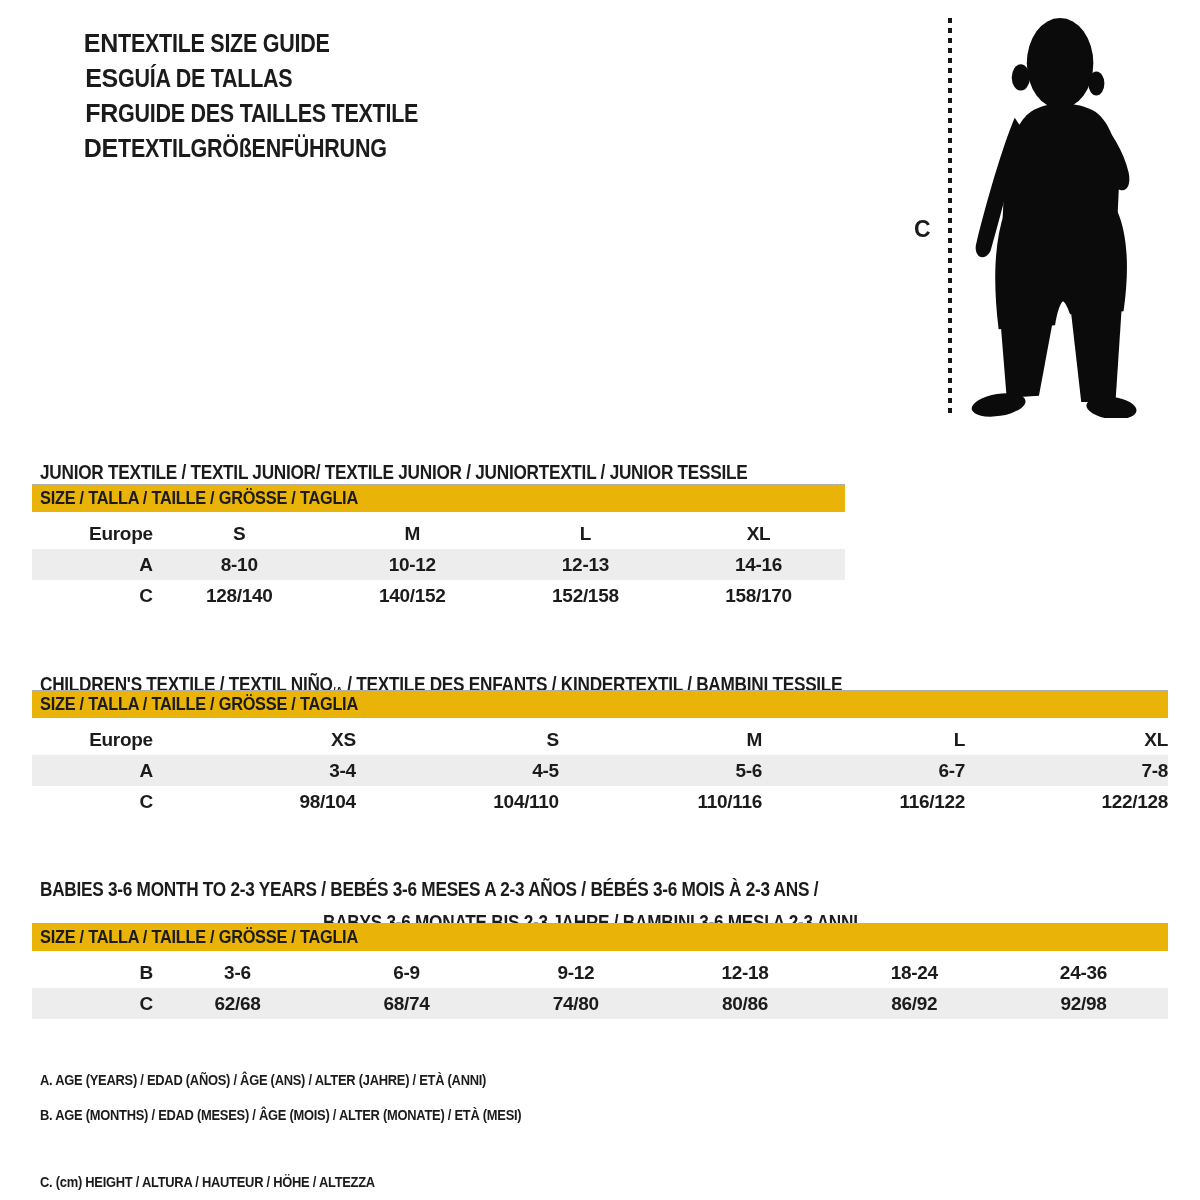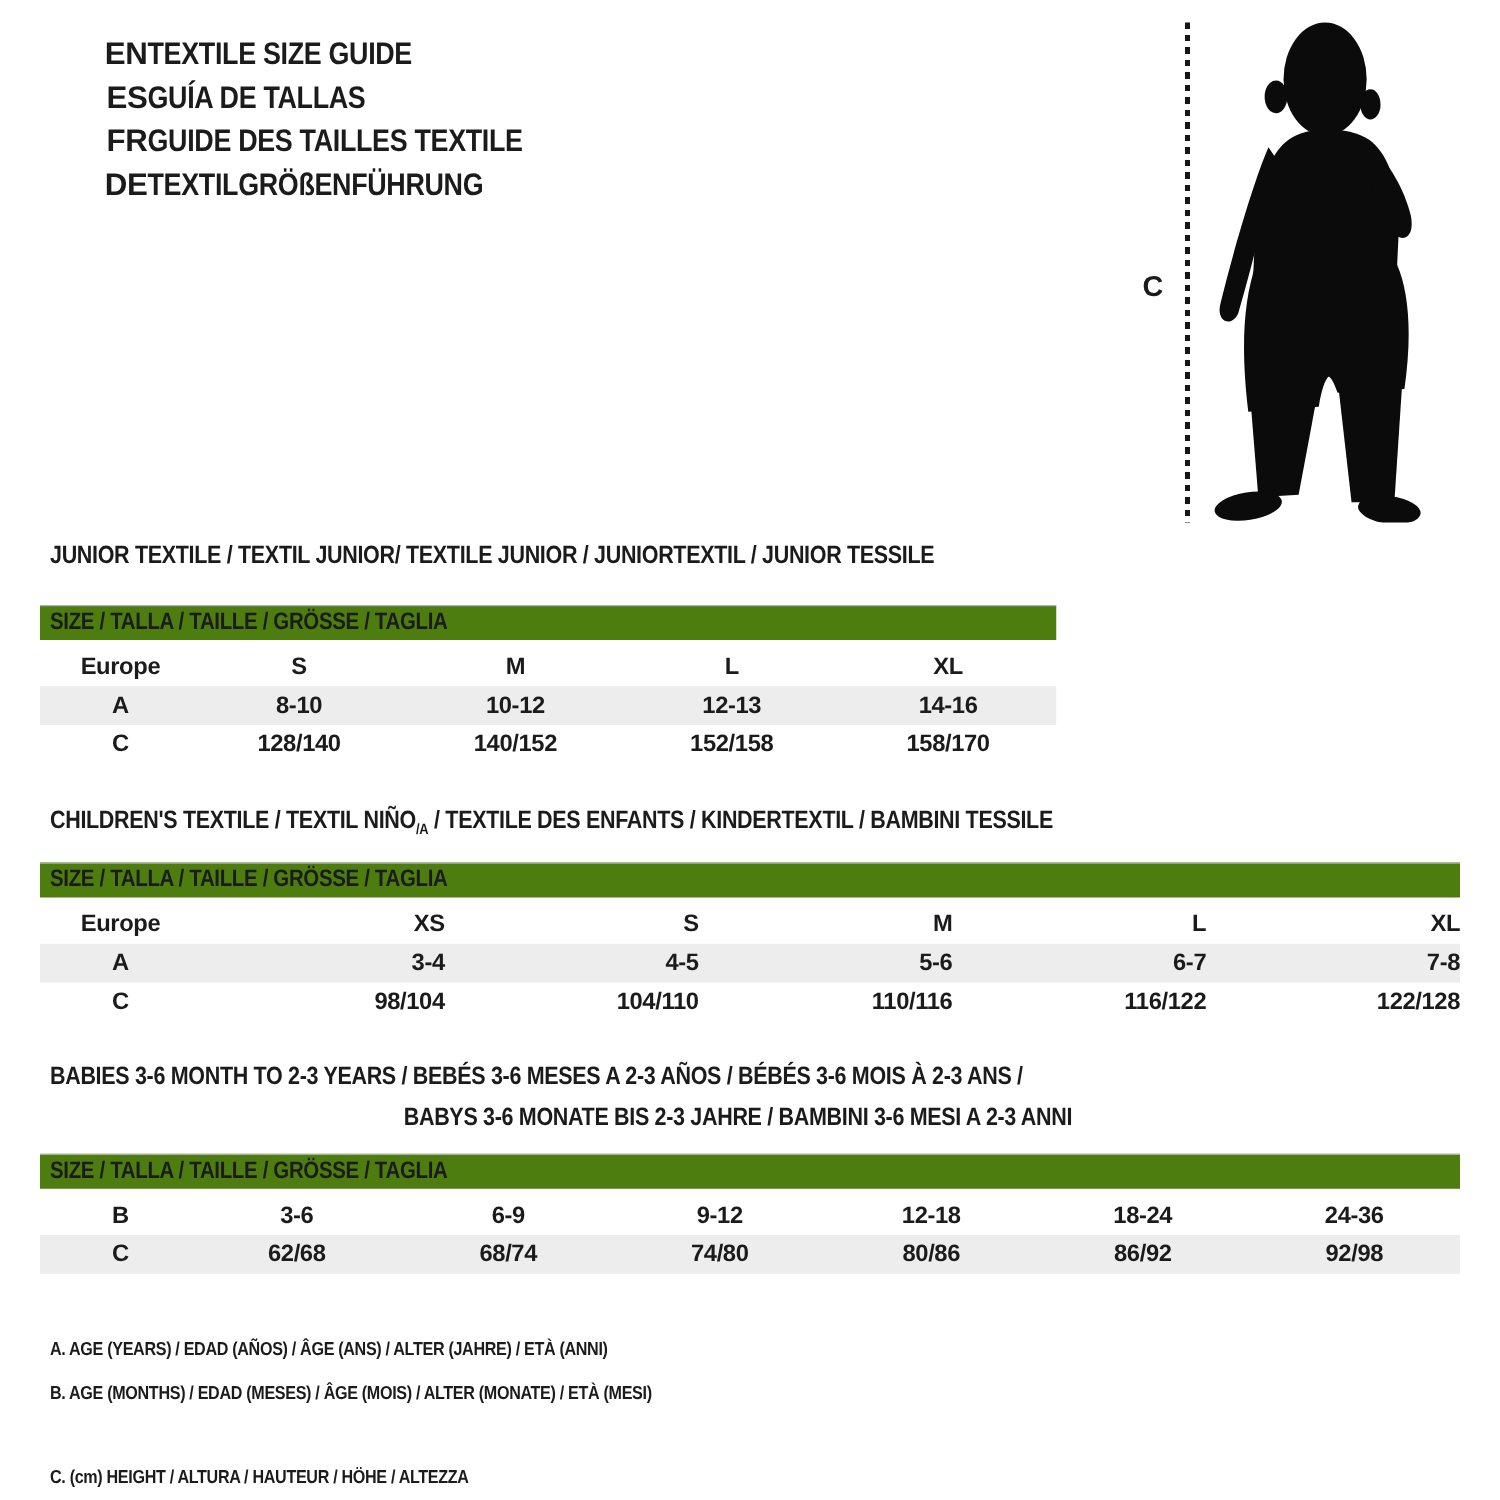--- a/index.html
+++ b/index.html
@@ -20,38 +20,38 @@
   .lang-code{width:78px;font-size:25px;}
   .lang-label{font-size:25px;}
 
   
   .dim-line{left:948px;top:18px;width:4px;height:400px;
     background:repeating-linear-gradient(to bottom,#161616 0 5px,transparent 5px 10px);}
   .dim-label{left:914px;top:216px;font-size:23px;}
   .figure-svg{left:963px;top:15px;width:174px;height:403px;}
 
   
-  .section-title{position:absolute;left:40px;font-size:20px;line-height:22px;}
+  .section-title{position:absolute;left:40px;font-size:20px;line-height:22px;margin-top:28px;}
   .title-junior{top:433px;}
   .title-children{top:645px;}
   .title-babies{top:850px;}
   .title-babies .line{display:block;height:33px;text-align:right;}
   sub.small{font-size:12px;letter-spacing:-0.2px;}
 
   
   .tbl{position:absolute;}
   .tbl-junior{left:32px;top:484px;width:813px;}
   .tbl-children{left:32px;top:690px;width:1136px;}
   .tbl-babies{left:32px;top:923px;width:1136px;}
-  .size-bar{height:28px;background:#4d7c0f;display:flex;align-items:center;
+  .size-bar{height:28px;background:#eab308;display:flex;align-items:center;
     padding-left:8px;font-size:19px;margin-bottom:6px;box-shadow:inset 0 1px 0 #aeaeae;}
   .trow{display:flex;align-items:center;height:31px;font-size:19px;}
   .trow.alt{background:#ededed;}
   .cell{text-align:center;}
-  .cell-label{text-align:center;padding-left:8px;}
+  .cell-label{text-align:right;padding-left:8px;}
   .tbl-junior .cell-label{width:14%;}   .tbl-junior .cell{width:21.5%;}
   .tbl-children .cell-label{width:10%;} .tbl-children .cell{width:18%;text-align:right;}
   .tbl-babies .cell-label{width:10%;}   .tbl-babies .cell{width:15%;}
 
   
   .legend-line{position:absolute;left:40px;font-size:15px;line-height:23px;}
   .legend-a{top:1068px;} .legend-b{top:1103px;} .legend-c{top:1138px;margin-top:32px;}
 </style>
 </head>
 <body>

